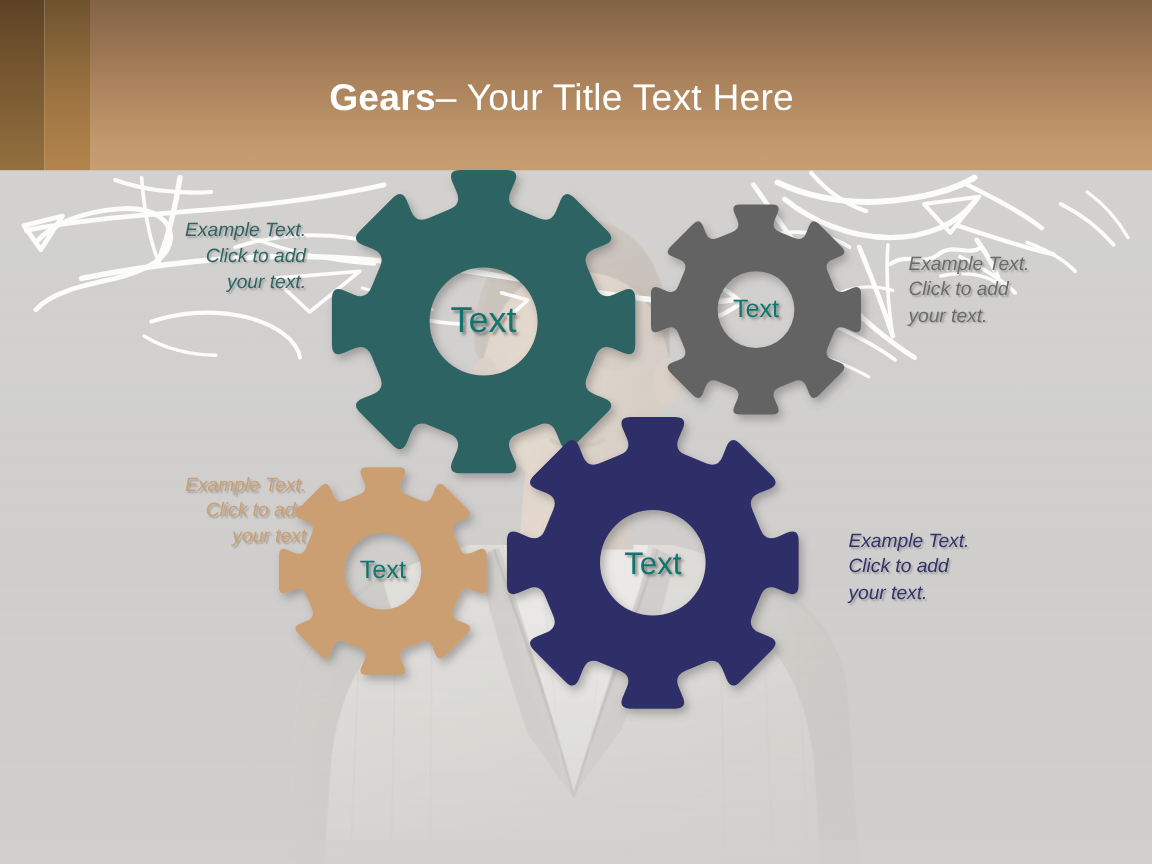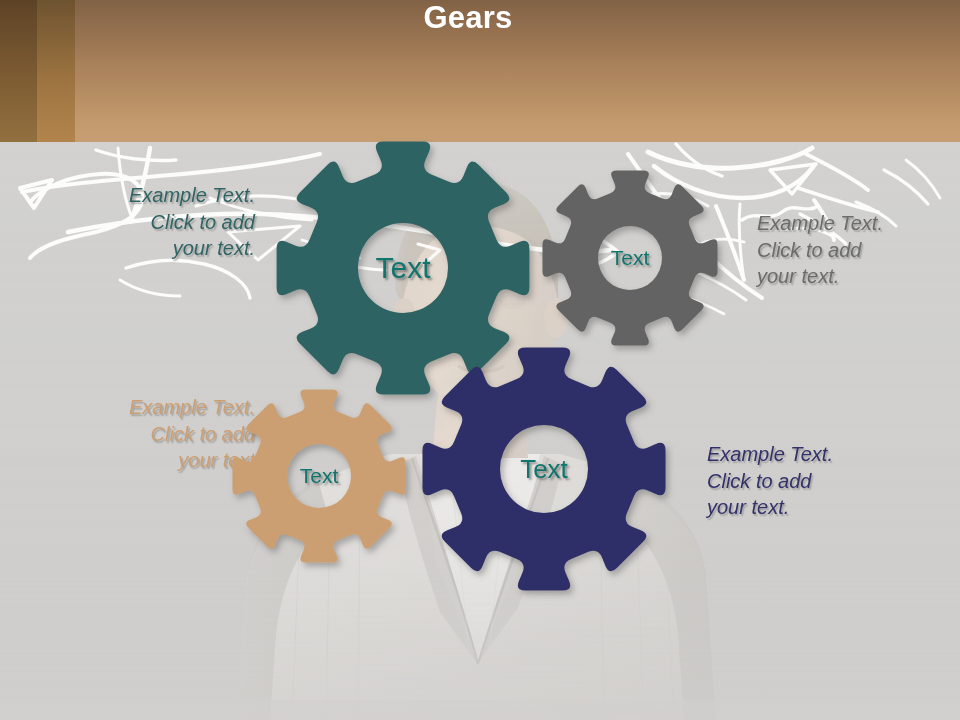--- a/index.html
+++ b/index.html
@@ -36,34 +36,34 @@
   }
   .hdr-band { position:absolute; top:0; height:142px; }
   .hdr-dark  { left:0;   width:37px;
     background:linear-gradient(to bottom, #5d4326 0%, #7d5c33 55%, #93703f 100%); }
   .hdr-mid   { left:37px; width:38px;
     background:linear-gradient(to bottom, #6e5330 0%, #9c7340 55%, #b3854d 100%); }
   .hdr-main  { left:75px; width:885px;
     background:linear-gradient(to bottom, #826246 0%, #a8805a 45%, #c39a6d 85%, #c69e72 100%); }
   .header-title {
     position:absolute; left:75px; top:0; width:786px; height:142px;
-    display:flex; align-items:flex-start; justify-content:center;
+    display:flex; align-items:flex-end; justify-content:center;
     padding-bottom:42px;
     color:#ffffff;
     font-size:31px;
     letter-spacing:0.2px;
     white-space:nowrap;
   }
   .header-title .t-bold { font-weight:bold; }
   .header-title .t-norm { font-weight:normal; }
 
   
   .callout {
     position:absolute;
-    font-size:20px;
+    font-size:16px;
     font-style:italic;
     line-height:1.33;
     white-space:pre-line;
     text-shadow:1.5px 1.5px 1.6px rgba(150,150,150,0.85);
   }
   .callout.c-tl { left:60px;  top:182px; width:195px; text-align:right; }
   .callout.c-tr { left:757px; top:210px; width:200px; text-align:left; }
   .callout.c-bl { left:58px;  top:394px; width:197px; text-align:right; }
   .callout.c-br { left:707px; top:441px; width:205px; text-align:left; }
 
@@ -292,20 +292,21 @@
         <div class="label" style="font-size: 26px;">Text</div>
       </div>
     </div>
 
   <div class="header">
     <div class="hdr-band hdr-dark"></div>
     <div class="hdr-band hdr-mid"></div>
     <div class="hdr-band hdr-main"></div>
     <div class="header-title" style="color: rgb(255, 255, 255);">
       <span class="t-bold">Gears</span>
+      <span class="t-norm"> – Your Title Text Here</span>
     </div>
   </div>
 
   <div class="callout c-tl" style="color: rgb(47, 100, 99); text-align: right;">Example Text.
 Click  to add
 your text.</div>
   <div class="callout c-tr" style="color: rgb(107, 107, 107); text-align: left;">Example Text.
 Click  to add
 your text.</div>
   <div class="callout c-bl" style="color: rgb(204, 159, 114); text-align: right;">Example Text.

